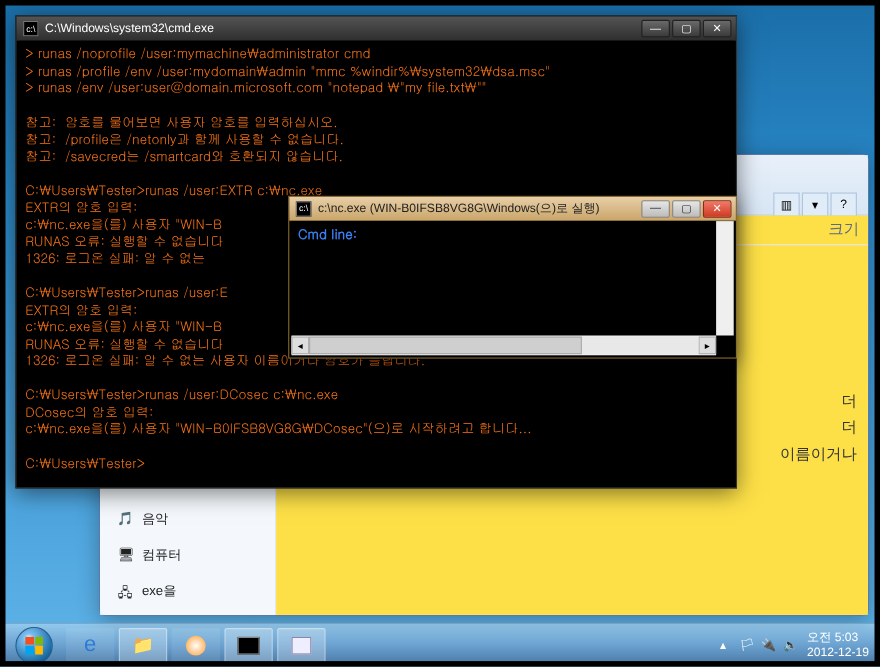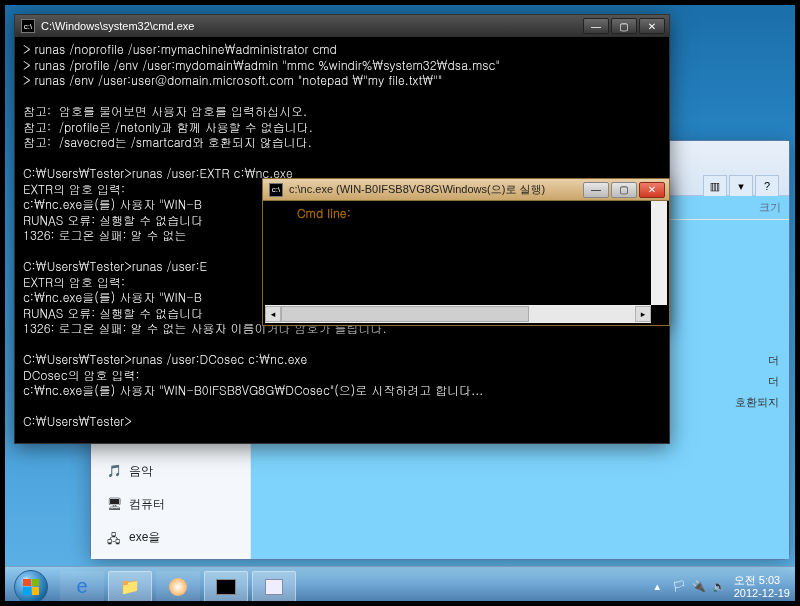--- a/index.html
+++ b/index.html
@@ -54,22 +54,22 @@
   .explorer-sidebar {
     position: absolute;
     left: 0; top: 55px; bottom: 0; width: 160px;
     background: #f4f8fc;
     border-right: 1px solid #e0e8f0;
     padding: 4px 0;
   }
   .explorer-main {
     position: absolute;
     left: 160px; top: 55px; right: 0; bottom: 0;
-    background: #7dd3fc;
-    font-size: 11px;
+    background: #fde047;
+    font-size: 14px;
     color: #333;
   }
   .explorer-main-header {
     padding: 4px 8px;
     border-bottom: 1px solid #e8e8e8;
     text-align: right;
     color: #606a85;
   }
   .sidebar-item {
     display: flex; align-items: center;
@@ -132,44 +132,43 @@
   }
   .nc-window .win-btn.close {
     background: linear-gradient(to bottom, #f07a6a, #cf3a22);
     color: #fff;
     border: 1px solid #8a2a18;
   }
   .console {
     position: absolute;
     left: 2px; right: 2px; top: 22px; bottom: 2px;
     background: #000;
-    color: #ffffff;
+    color: #f97316;
     font-family: "Consolas","Gulim","Batang",monospace;
     font-size: 12px;
     line-height: 15.5px;
     padding: 4px 6px;
     white-space: pre;
     overflow: hidden;
   }
 
   
   .nc-window {
     position: absolute;
     left: 262px; top: 178px;
     width: 408px; height: 148px;
     background: #000;
     border: 1px solid #8a6a30;
     box-shadow: 0 4px 16px rgba(0,0,0,0.5);
   }
   .nc-window .console {
-    color: #a16207;
+    color: #3b82f6;
     font-weight: bold;
     right: 18px;
     bottom: 20px;
-    margin-left: 26px;
   }
   .nc-scrollbar-v {
     position: absolute;
     right: 2px; top: 22px; bottom: 20px; width: 16px;
     background: #efefef;
   }
   .nc-scrollbar-h {
     position: absolute;
     left: 2px; right: 18px; bottom: 2px; height: 18px;
     background: #efefef;
@@ -277,21 +276,21 @@
     <div class="explorer-row">
         <span></span>
         <span>더</span>
       </div>
     <div class="explorer-row">
         <span></span>
         <span>더</span>
       </div>
     <div class="explorer-row">
         <span></span>
-        <span>호환되지</span>
+        <span>이름이거나</span>
       </div>
   </div>
 </div>
 
 <div class="cmd-window">
   <div class="titlebar">
     <span class="title-icon">c:\</span>
     <span class="title">C:\Windows\system32\cmd.exe</span>
     <div class="win-btns">
       <div class="win-btn">—</div>

